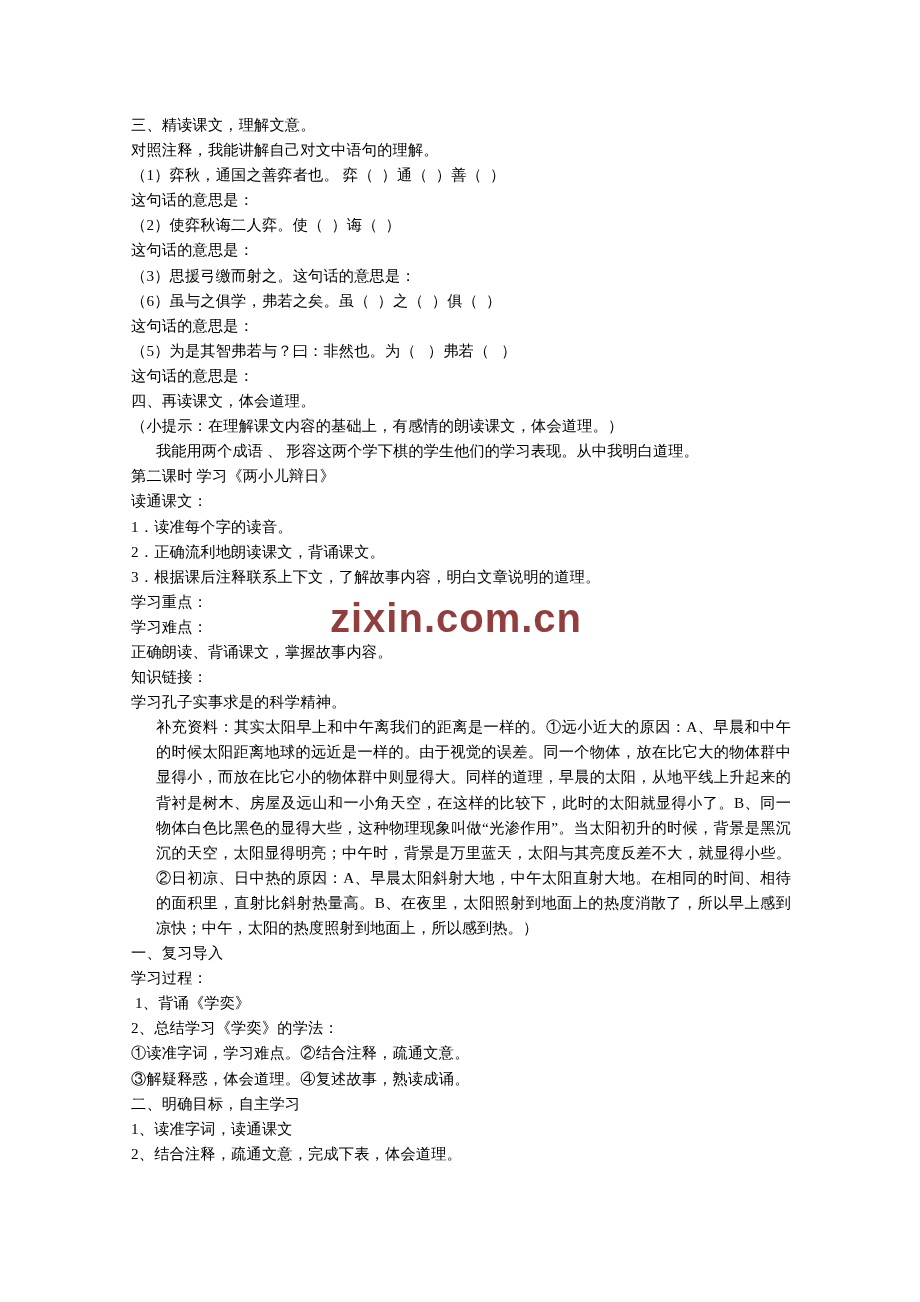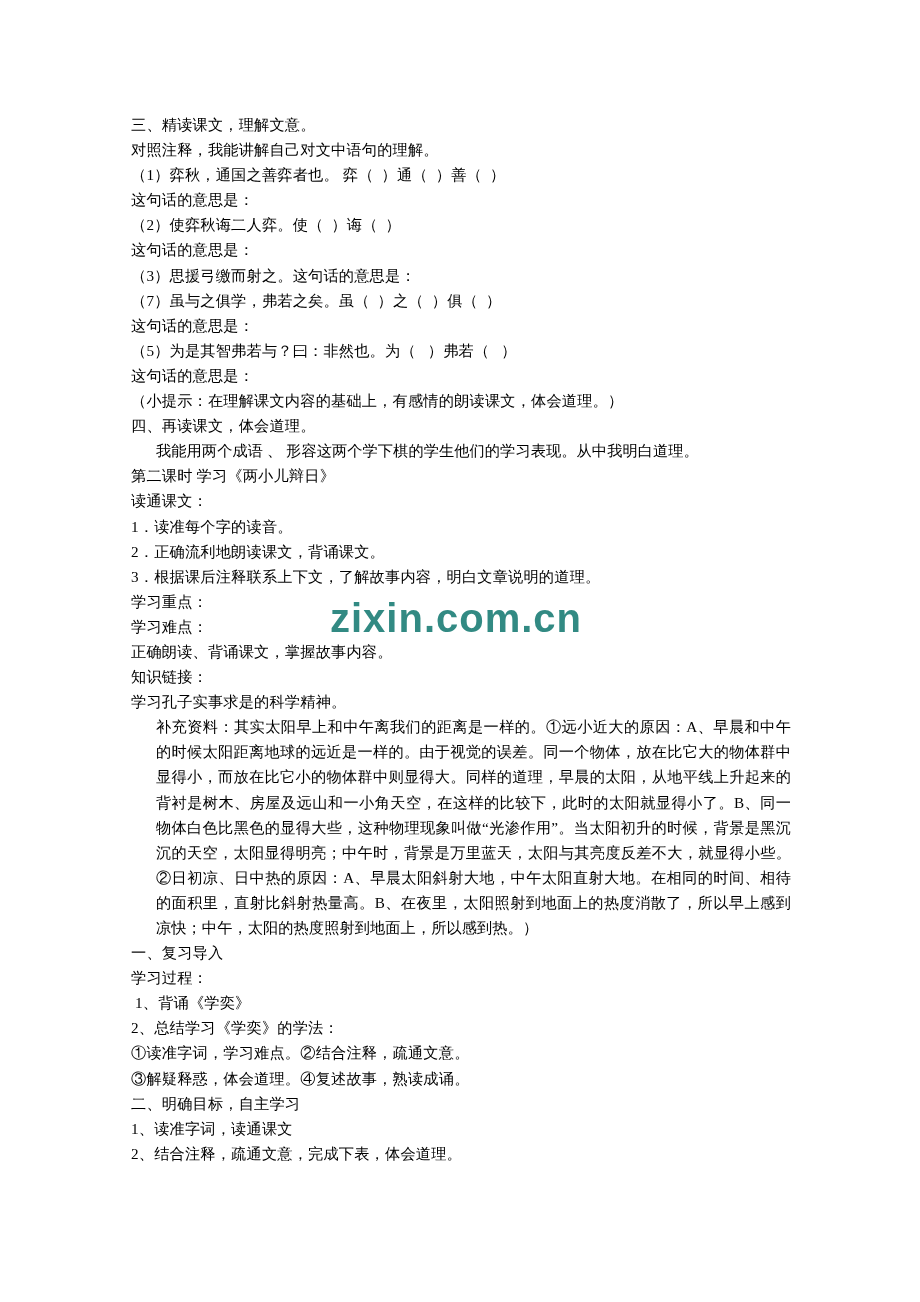--- a/index.html
+++ b/index.html
@@ -48,46 +48,46 @@
   .watermark {
     position: absolute;
     left: 196px;
     top: 596px;
     width: 520px;
     text-align: center;
     font-family: "Liberation Sans", sans-serif;
     font-size: 40px;
     font-weight: 700;
     letter-spacing: 1px;
-    color: #0f766e;
+    color: #7f1d1d;
     opacity: 0.85;
     pointer-events: none;
     user-select: none;
     white-space: nowrap;
   }
 </style>
 </head>
 <body>
 
 <div class="page">
 
   <div class="content">
     <div class="line">三、精读课文，理解文意。</div>
     <div class="line">对照注释，我能讲解自己对文中语句的理解。</div>
     <div class="line">（1）弈秋，通国之善弈者也。 弈（  ）通（  ）善（  ）</div>
     <div class="line">这句话的意思是：</div>
     <div class="line">（2）使弈秋诲二人弈。使（  ）诲（  ）</div>
     <div class="line">这句话的意思是：</div>
     <div class="line">（3）思援弓缴而射之。这句话的意思是：</div>
-    <div class="line">（7）虽与之俱学，弗若之矣。虽（  ）之（  ）俱（  ）</div>
+    <div class="line">（6）虽与之俱学，弗若之矣。虽（  ）之（  ）俱（  ）</div>
     <div class="line">这句话的意思是：</div>
     <div class="line">（5）为是其智弗若与？曰：非然也。为（   ）弗若（   ）</div>
     <div class="line">这句话的意思是：</div>
+    <div class="line">四、再读课文，体会道理。</div>
     <div class="line">（小提示：在理解课文内容的基础上，有感情的朗读课文，体会道理。）</div>
-    <div class="line">四、再读课文，体会道理。</div>
     <div class="para">我能用两个成语        、        形容这两个学下棋的学生他们的学习表现。从中我明白道理。</div>
     <div class="line">第二课时 学习《两小儿辩日》</div>
     <div class="line">读通课文：</div>
     <div class="line">1．读准每个字的读音。</div>
     <div class="line">2．正确流利地朗读课文，背诵课文。</div>
     <div class="line">3．根据课后注释联系上下文，了解故事内容，明白文章说明的道理。</div>
     <div class="line">学习重点：</div>
     <div class="line">学习难点：</div>
     <div class="line">正确朗读、背诵课文，掌握故事内容。</div>
     <div class="line">知识链接：</div>

